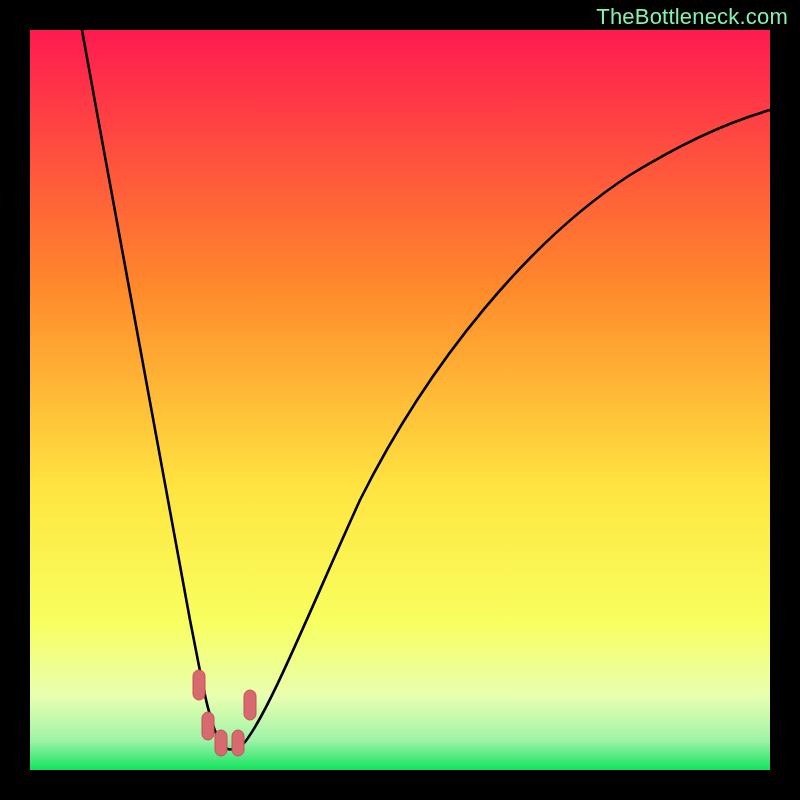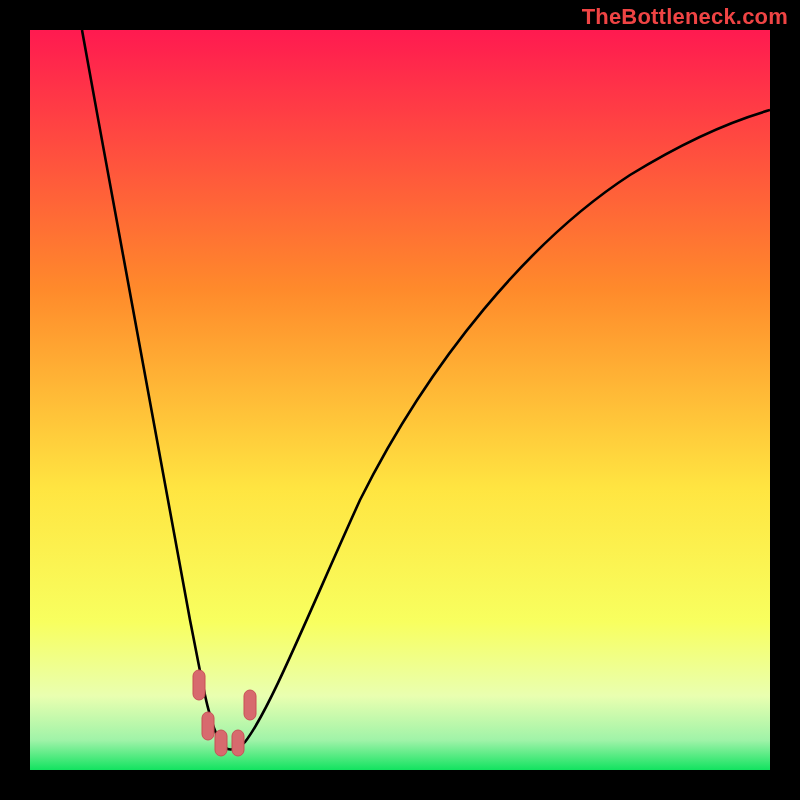--- a/index.html
+++ b/index.html
@@ -37,22 +37,22 @@
     top: 0;
     width: 100%;
     height: 100%;
   }
   .watermark {
     position: absolute;
     top: 4px;
     right: 12px;
     font-family: Arial, Helvetica, sans-serif;
     font-size: 22px;
-    font-weight: 700;
-    color: #ef4444;
+    font-weight: 400;
+    color: #86efac;
     letter-spacing: 0.2px;
   }
 </style>
 </head>
 <body>
 <div class="frame">
 
   <div class="watermark">TheBottleneck.com</div>
 
   <div class="plot-area">

